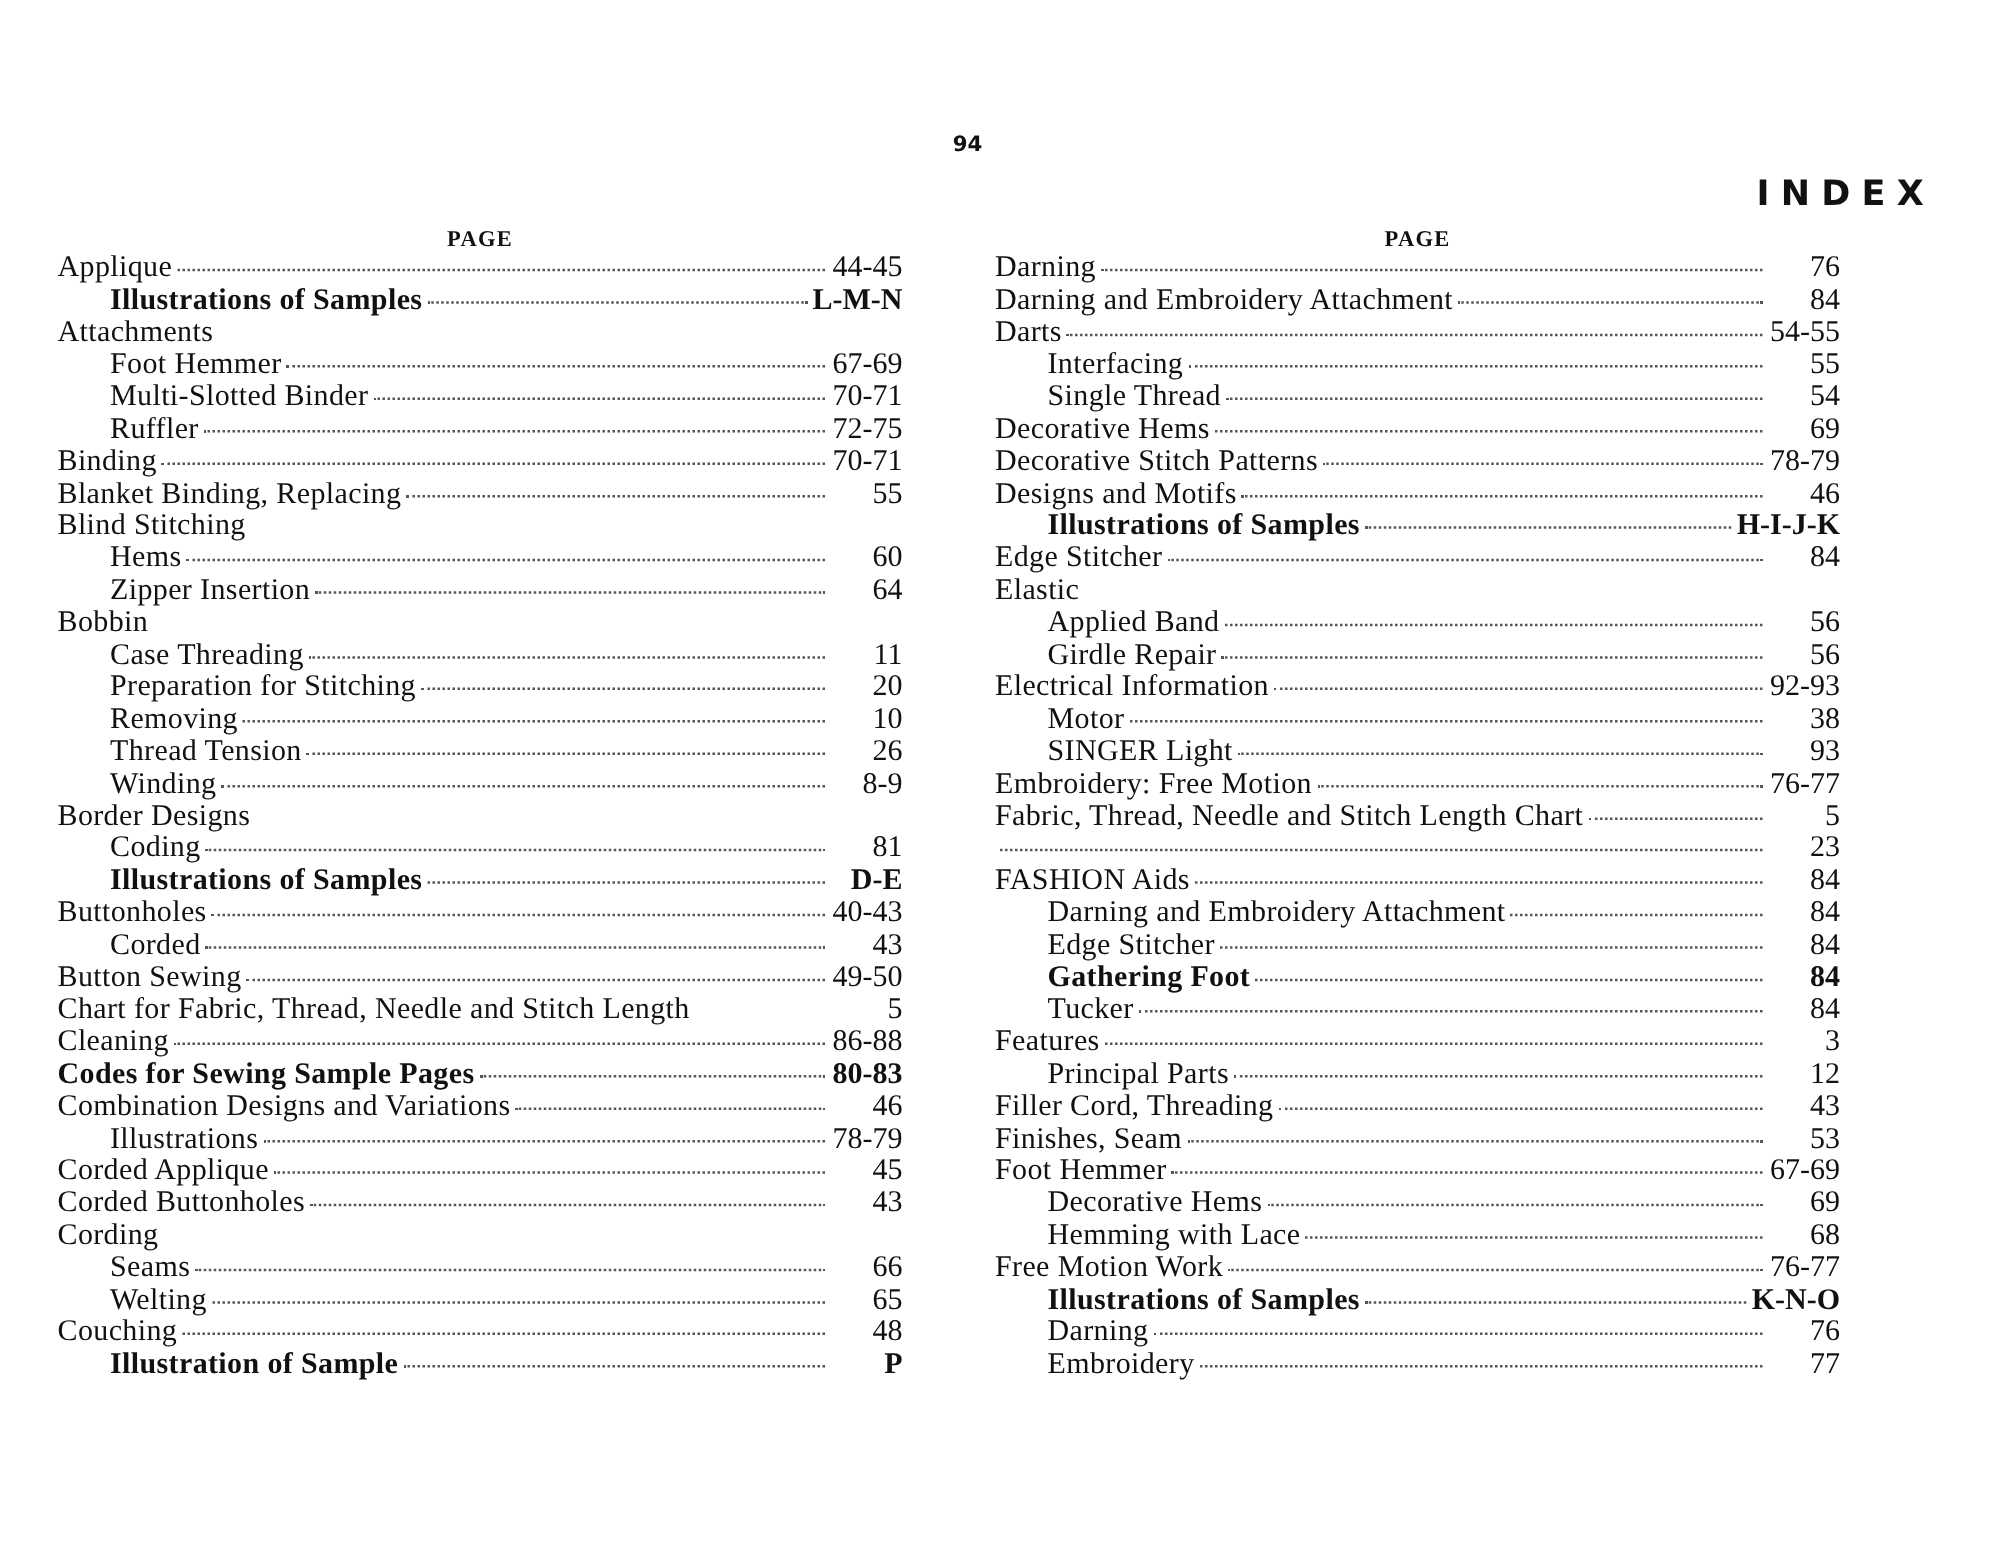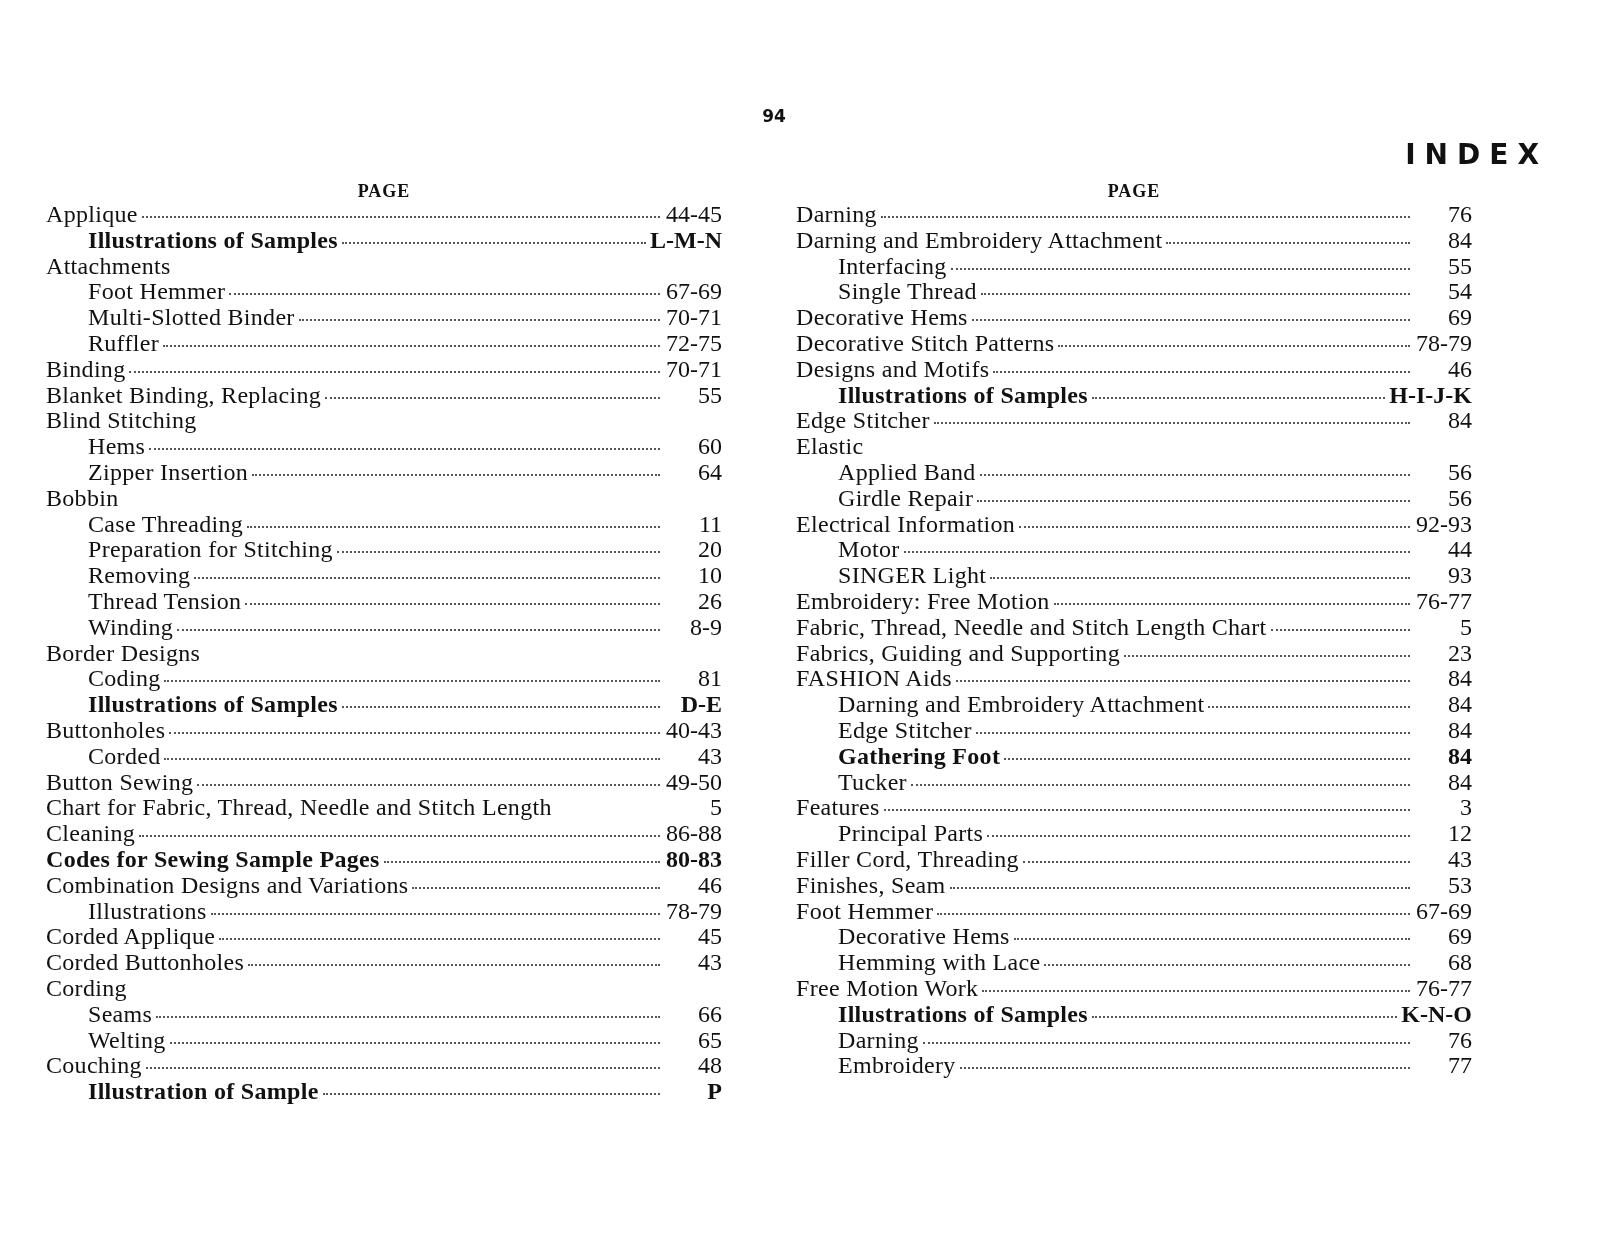--- a/index.html
+++ b/index.html
@@ -231,20 +231,25 @@
       <div class="entry">
         <span class="label">Darning</span>
         <span class="leader"></span>
         <span class="page">76</span>
       </div>
       <div class="entry">
         <span class="label">Darning and Embroidery Attachment</span>
         <span class="leader"></span>
         <span class="page">84</span>
       </div>
+      <div class="entry">
+        <span class="label">Darts</span>
+        <span class="leader"></span>
+        <span class="page">54-55</span>
+      </div>
       <div class="entry sub">
         <span class="label">Interfacing</span>
         <span class="leader"></span>
         <span class="page">55</span>
       </div>
       <div class="entry sub">
         <span class="label">Single Thread</span>
         <span class="leader"></span>
         <span class="page">54</span>
       </div>
@@ -289,39 +294,38 @@
         <span class="page">56</span>
       </div>
       <div class="entry">
         <span class="label">Electrical Information</span>
         <span class="leader"></span>
         <span class="page">92-93</span>
       </div>
       <div class="entry sub">
         <span class="label">Motor</span>
         <span class="leader"></span>
-        <span class="page">44</span>
+        <span class="page">38</span>
       </div>
       <div class="entry sub">
         <span class="label">SINGER Light</span>
         <span class="leader"></span>
         <span class="page">93</span>
       </div>
       <div class="entry">
         <span class="label">Embroidery: Free Motion</span>
         <span class="leader"></span>
         <span class="page">76-77</span>
       </div>
       <div class="entry">
         <span class="label">Fabric, Thread, Needle and Stitch Length Chart</span>
         <span class="leader"></span>
         <span class="page">5</span>
       </div>
       <div class="entry">
-        <span class="label">Fabrics, Guiding and Supporting</span>
         <span class="leader"></span>
         <span class="page">23</span>
       </div>
       <div class="entry">
         <span class="label">FASHION Aids</span>
         <span class="leader"></span>
         <span class="page">84</span>
       </div>
       <div class="entry sub">
         <span class="label">Darning and Embroidery Attachment</span>

